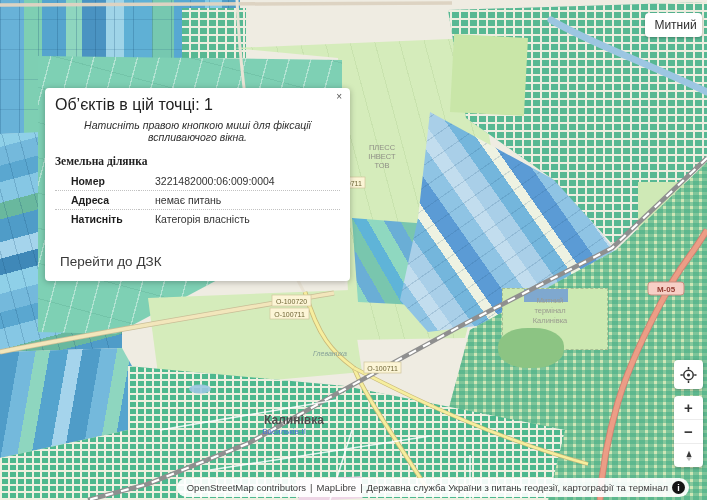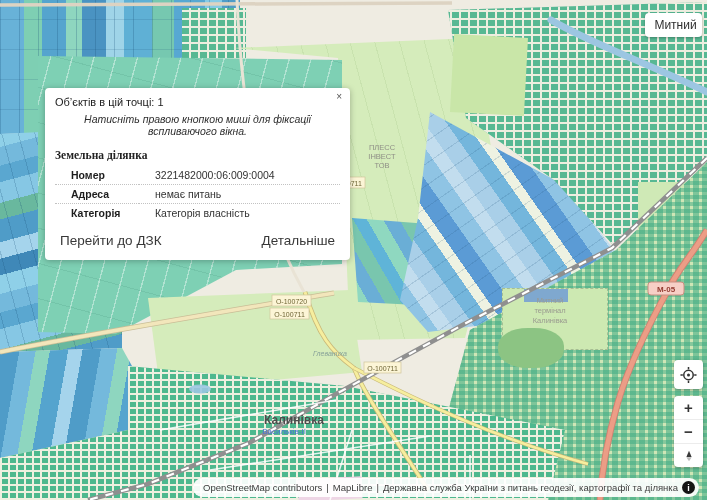--- a/index.html
+++ b/index.html
@@ -53,43 +53,43 @@
   #r-terminal-bld{position:absolute;left:524px;top:289px;width:44px;height:13px;background:#7fa8cf;}
   #r-terminal-grove{position:absolute;left:498px;top:328px;width:66px;height:40px;background:#8cc483;border-radius:45%;}
   #r-pink{position:absolute;left:298px;top:478px;width:64px;height:22px;background:#eed5e5;transform:rotate(-3deg);}
 
   .overlay{position:absolute;inset:0;pointer-events:none;}
 
   
   .popup{position:absolute;left:45px;top:88px;width:285px;background:#fff;border-radius:4px;
     box-shadow:0 1px 6px rgba(0,0,0,.28);padding:8px 10px 10px;z-index:5;color:#222;}
   .popup-close{position:absolute;top:3px;right:7px;font-size:10px;color:#555;cursor:pointer;line-height:1;background:none;border:none;padding:1px;}
-  .count{font-size:11px;color:#222;margin:0 0 5px;}
+  .count{font-size:16px;color:#222;margin:0 0 5px;}
   .hint{font-size:10.5px;font-style:italic;color:#2e2e2e;margin:0 0 12px;text-align:center;}
   .section{font-size:11.5px;font-weight:bold;margin:0 0 5px;font-family:Liberation Serif, serif;}
   table.fields{width:100%;border-collapse:collapse;font-size:10.5px;}
   table.fields td{padding:3px 16px;vertical-align:top;}
   td.lbl{font-weight:bold;width:52px;color:#1d1d1d;}
   td.val{color:#333;}
   tr.sep td{border-bottom:1px dotted #c2c2c2;}
-  .popup-actions{display:flex;justify-content:space-between;align-items:flex-start;margin-top:9px;}
+  .popup-actions{display:flex;justify-content:space-between;align-items:flex-start;margin-top:24px;}
   .popup-btn{font-size:13.5px;color:#383838;background:none;border:none;padding:2px 5px;cursor:pointer;font-family:inherit;}
 
   
   .filter-btn{position:absolute;left:645px;top:13px;width:57px;height:24px;background:#fff;border:none;border-radius:4px;
     box-shadow:0 1px 3px rgba(0,0,0,.3);display:flex;align-items:center;justify-content:center;gap:4px;
     font-size:12px;color:#2e2e2e;cursor:pointer;z-index:4;font-family:inherit;}
   .geo-btn{position:absolute;left:674px;top:360px;width:29px;height:29px;background:#fff;border:none;border-radius:4px;
     box-shadow:0 1px 3px rgba(0,0,0,.3);display:flex;align-items:center;justify-content:center;cursor:pointer;z-index:4;}
   .zoom-group{position:absolute;left:674px;top:396px;width:29px;height:71px;background:#fff;border-radius:4px;
     box-shadow:0 1px 3px rgba(0,0,0,.3);display:flex;flex-direction:column;z-index:4;overflow:hidden;}
   .zoom-group button{flex:1;background:none;border:none;border-bottom:1px solid #ececec;font-size:15px;font-weight:bold;
     color:#333;cursor:pointer;display:flex;align-items:center;justify-content:center;padding:0;font-family:inherit;}
   .zoom-group button:last-child{border-bottom:none;}
-  .attribution{position:absolute;right:8px;bottom:3px;height:19px;background:rgba(255,255,255,.92);border-radius:10px;
+  .attribution{position:absolute;right:18px;bottom:3px;height:19px;background:rgba(255,255,255,.92);border-radius:10px;
     display:flex;align-items:center;gap:4px;padding:0 4px 0 10px;font-size:9.5px;color:#3c3c3c;z-index:4;white-space:nowrap;}
   .attribution .link{cursor:pointer;}
   .info-dot{width:13px;height:13px;border-radius:50%;background:#151515;color:#fff;font-size:9px;font-weight:bold;
     display:flex;align-items:center;justify-content:center;cursor:pointer;}
 </style>
 </head>
 <body>
 
 <div class="stage">
 
@@ -182,28 +182,27 @@
       <tbody>
           <tr class="sep">
         <td class="lbl">Номер</td>
         <td class="val">3221482000:06:009:0004</td>
       </tr>
       <tr class="sep">
         <td class="lbl">Адреса</td>
         <td class="val">немає питань</td>
       </tr>
       <tr>
-        <td class="lbl">Категорія</td>
+        <td class="lbl">Натисніть</td>
         <td class="val">Категорія власність</td>
       </tr>
     </tbody>
       </table>
     <div class="popup-actions">
       <button class="popup-btn">Перейти до ДЗК</button>
-      <button class="popup-btn">Детальніше</button>
     </div>
   </div>
 
   <button class="filter-btn">
     <svg width="12" height="12" viewBox="0 0 16 16">
       <path d="M8 1 L15 5 L8 9 L1 5 Z" fill="#333"></path>
       <path d="M1 9 L8 13 L15 9" fill="none" stroke="#333" stroke-width="1.6"></path>
     </svg>
     <span>Митний</span>
   </button>
@@ -225,17 +224,17 @@
         <polygon points="8,14 11,9.5 5,9.5" fill="#bbbbbb"></polygon>
       </svg>
     </button>
   </div>
 
   <div class="attribution">
     <span class="link">OpenStreetMap contributors</span>
     <span>|</span>
     <span class="link">MapLibre</span>
     <span>|</span>
-    <span class="link">Державна служба України з питань геодезії, картографії та ділянка</span>
+    <span class="link">Державна служба України з питань геодезії, картографії та термінал</span>
     <span class="info-dot">i</span>
   </div>
 
 </div>
 
 </body></html>

